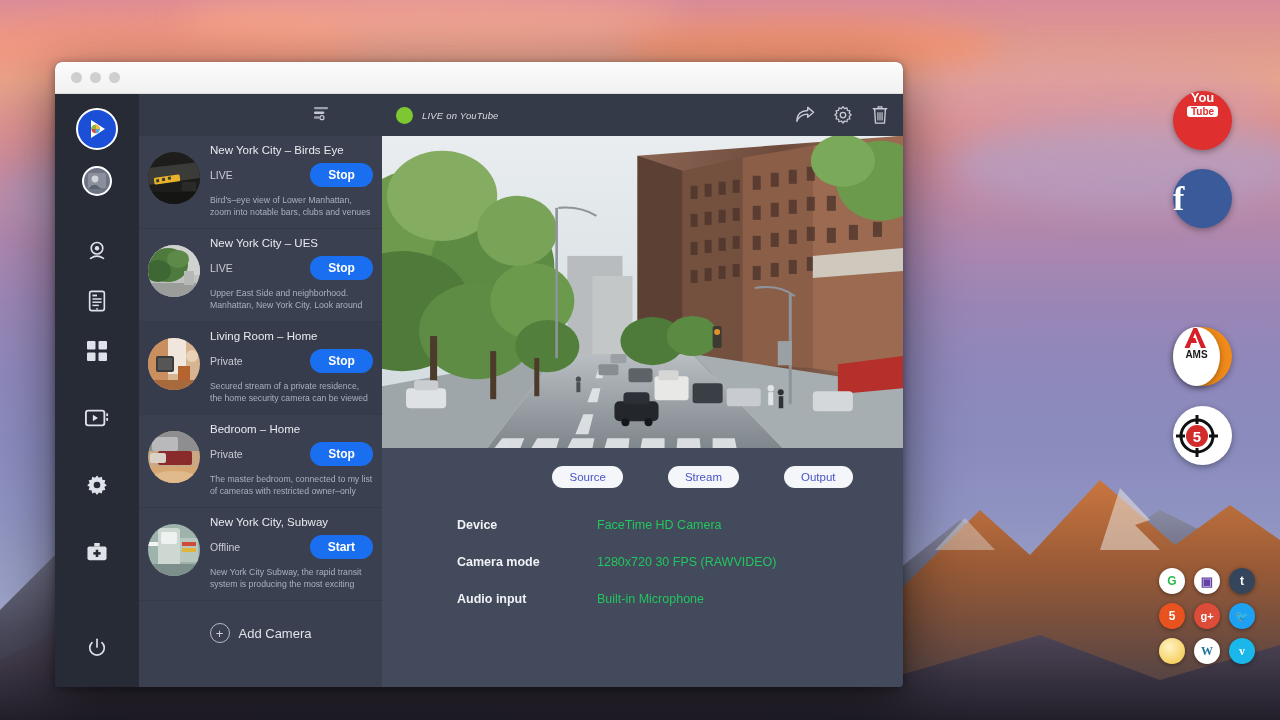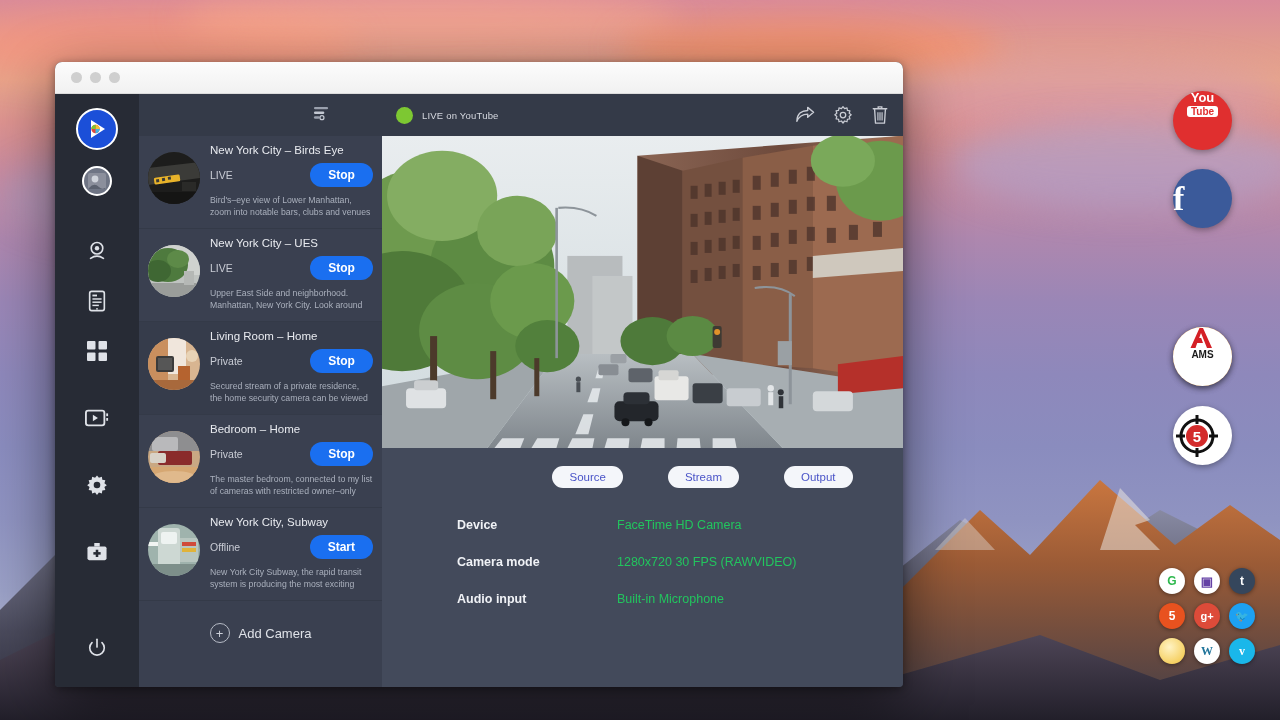--- a/index.html
+++ b/index.html
@@ -164,21 +164,21 @@
 
   
   #main { flex: 1; background: #434a5b; display: flex; flex-direction: column; }
   #main-toolbar {
     height: 42px; background: #343a48;
     display: flex; align-items: center;
     padding: 0 14px;
   }
   .live-pill { display: flex; align-items: center; gap: 9px; }
   .live-dot { width: 17px; height: 17px; border-radius: 50%; background: #7dc832; }
-  .live-text { color: #d6d9e0; font-size: 9.5px; letter-spacing: .2px; }
+  .live-text { color: #d6d9e0; font-size: 9.5px; letter-spacing: .2px; font-style: italic; }
   .tb-spacer { flex: 1; }
   .tb-ico { margin-left: 18px; cursor: pointer; display: flex; }
 
   
   #video {
     height: 312px;
     position: relative;
     overflow: hidden;
     background: #9fb2b8;
   }
@@ -195,21 +195,21 @@
     border-radius: 12px;
     padding: 5px 17px;
     cursor: pointer;
     border: none;
     font-family: "Liberation Sans", sans-serif;
   }
 
   
   #info { padding: 30px 0 0 75px; }
   .info-row { display: flex; margin-bottom: 23px; }
-  .info-label { width: 160px; color: #f0f2f6; font-size: 12.5px; font-weight: bold; }
+  .info-label { width: 140px; color: #f0f2f6; font-size: 12.5px; font-weight: bold; }
   .info-value { color: #22c55e; font-size: 12.5px; }
 
   
   .dock-ico {
     position: absolute;
     border-radius: 50%;
     display: flex; align-items: center; 
     box-shadow: 0 2px 6px rgba(0,0,0,.35);
     cursor: pointer;
   }
@@ -265,21 +265,21 @@
     <span style="background:#fff;color:#e02f2f;font-size:10px;font-weight:bold;border-radius:3px;padding:0 4px;margin-top:2px;">Tube</span>
   </div>
   <div class="dock-ico" style="left:1173px;top:169px;width:59px;height:59px;background:#3b5a9a;">
     <span style="color:#fff;font-size:34px;font-weight:bold;font-family:'Liberation Serif',serif;line-height:1;">f</span>
   </div>
   <div class="dock-ico" style="left:1173px;top:327px;width:59px;height:59px;background:#f08a18;">
     <svg width="42" height="42" viewBox="0 0 42 42">
       <path d="M30 8 L10 24 L19 24 L12 34 L33 17 L23 17 Z" fill="#fff"></path>
     </svg>
   </div>
-  <div class="dock-ico" style="left:1173px;top:327px;width:59px;height:59px;background:#fff;flex-direction:column;">
+  <div class="dock-ico" style="left:1173px;top:327px;width:47px;height:59px;background:#fff;flex-direction:column;">
     <svg width="26" height="22" viewBox="0 0 26 22">
       <path d="M9.5 1 L0.5 21 L5.5 21 L7.2 16 L13 16 L11.2 11 L9.2 11 L11 6 L17 21 L22 21 L13 1 Z" fill="#d42026"></path>
     </svg>
     <span style="color:#1a1a1a;font-size:10px;font-weight:bold;margin-top:0px;">AMS</span>
   </div>
   <div class="dock-ico" style="left:1173px;top:406px;width:59px;height:59px;background:#fff;">
     <svg width="48" height="48" viewBox="0 0 48 48">
       <circle cx="24" cy="24" r="16" fill="none" stroke="#111" stroke-width="3"></circle>
       <circle cx="24" cy="24" r="11" fill="#d32b2b"></circle>
       <line x1="24" y1="3" x2="24" y2="12" stroke="#111" stroke-width="3"></line>

